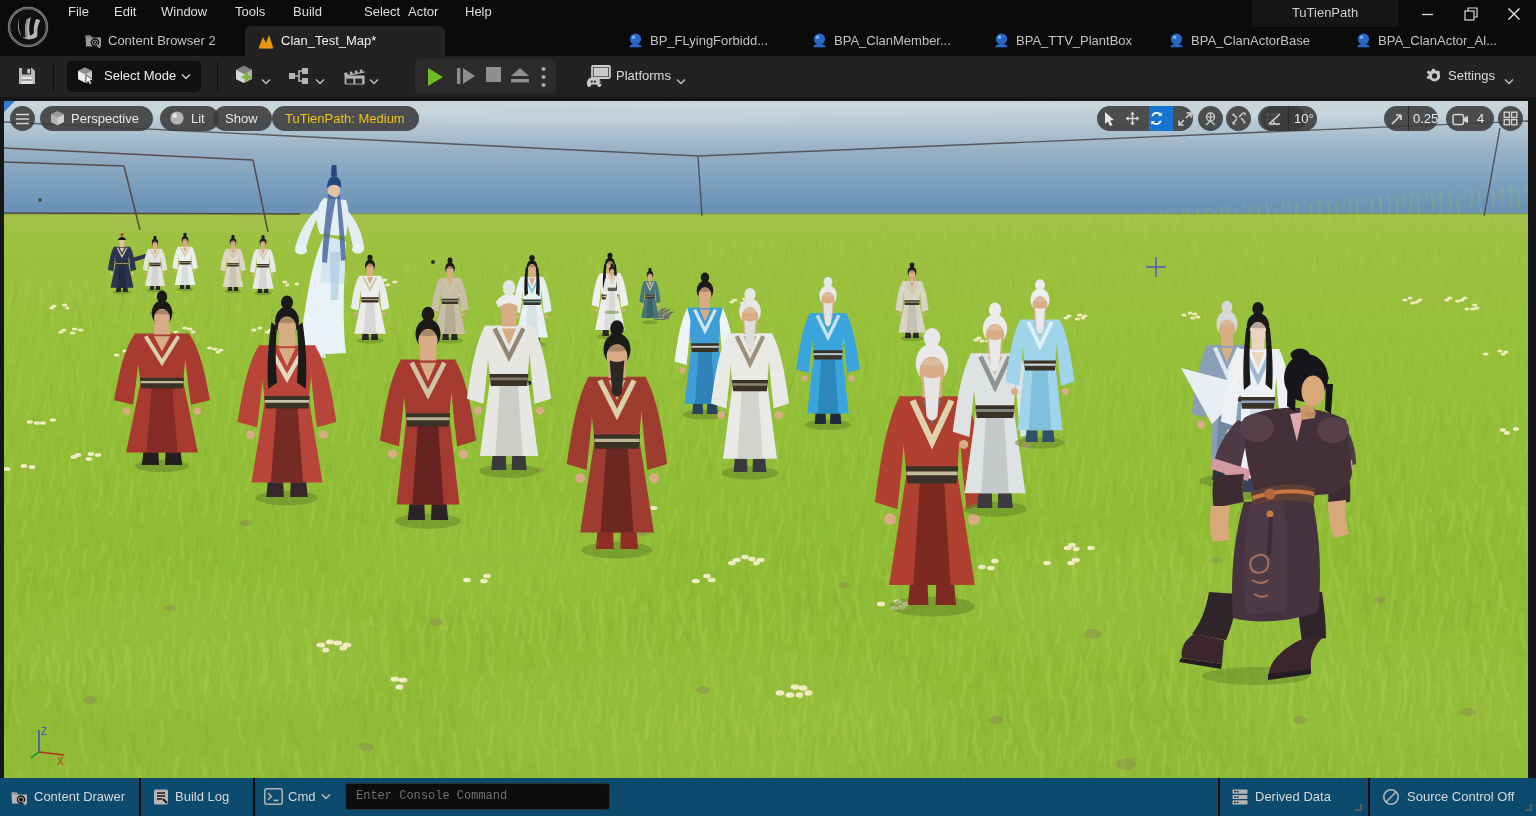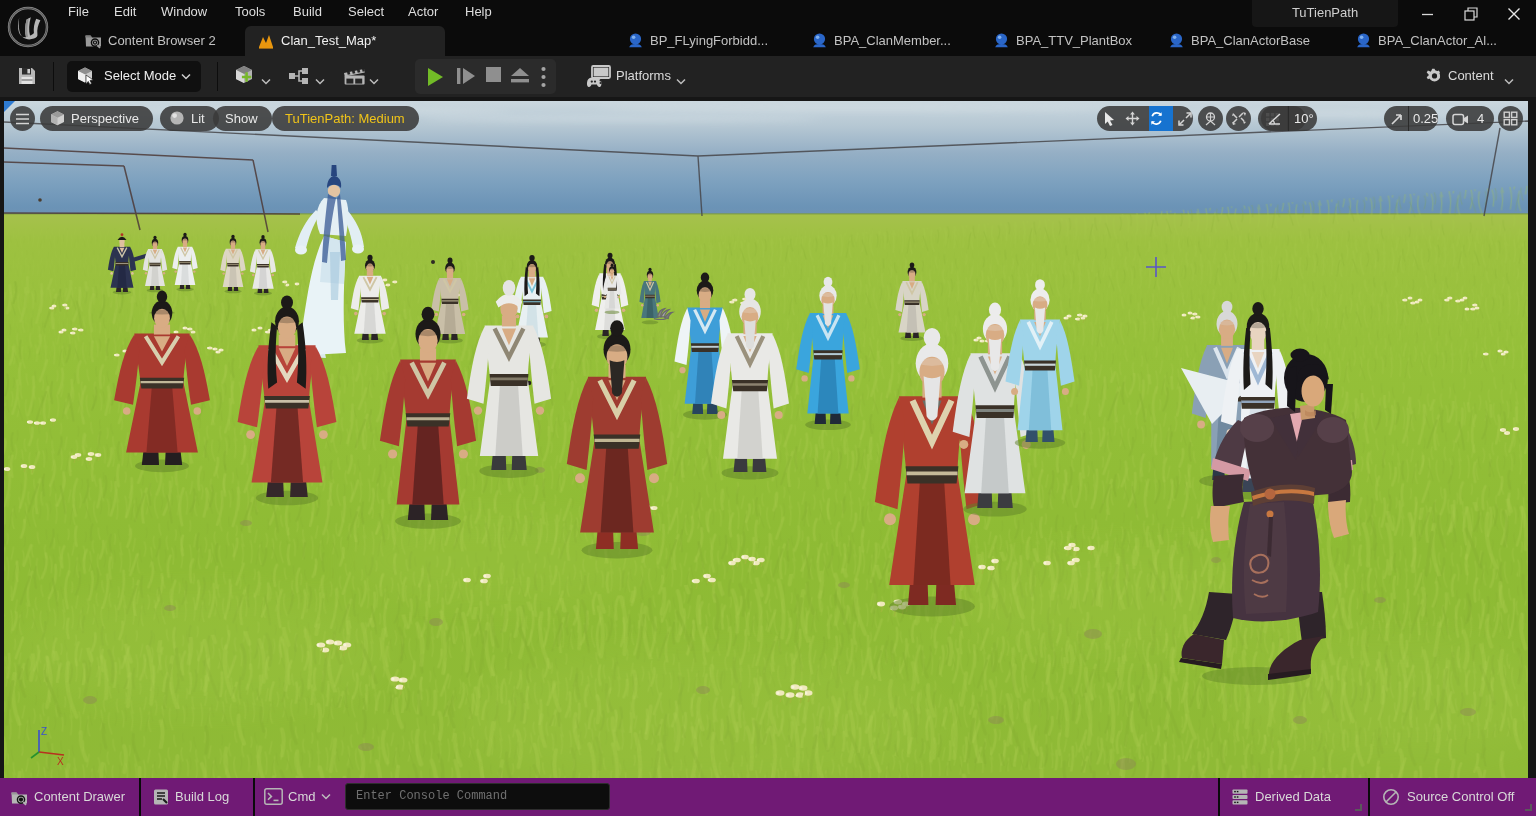--- a/index.html
+++ b/index.html
@@ -38,21 +38,21 @@
 .vgrp{position:absolute;height:25px;background:rgba(58,58,58,0.88);border-radius:13px;z-index:4}
 .vgrp svg{float:left}
 .bluebox{float:left;width:24px;height:25px;background:#1673d0;margin-left:9px;text-align:center}
 .bluebox svg{margin-top:5px}
 .vcirc{position:absolute;width:25px;height:25px;background:rgba(58,58,58,0.88);border-radius:50%;z-index:4;text-align:center}
 .vcirc svg{margin-top:5px}
 .vpill2{position:absolute;height:25px;background:rgba(58,58,58,0.88);border-radius:13px;z-index:4}
 .vpill2 svg{float:left}
 .vsep{position:absolute;top:0;width:1px;height:25px;background:#2a2a2a}
 .vnum{position:absolute;top:0;font-size:13px;color:#e8e8e8;line-height:25px}
-#statusbar{position:absolute;left:0;top:778px;width:1536px;height:38px;background:#701a75}
+#statusbar{position:absolute;left:0;top:778px;width:1536px;height:38px;background:#0c4a6e}
 .sbtn{position:absolute;top:0;height:38px}
 .sicn{position:absolute;top:10px}
 .slabel{position:absolute;top:11px;font-size:13px;color:#d8d8d8;white-space:nowrap}
 .ssep{position:absolute;top:0;width:2px;height:38px;background:#0a0a0a}
 #console{position:absolute;left:345px;top:5px;width:265px;height:27px;background:#0d0d0d;
  border:1px solid #2e2e2e;border-radius:3px;color:#707070;font-family:"Liberation Mono",monospace;
  font-size:12px;line-height:25px;padding-left:10px}
 .grip{position:absolute;right:4px;bottom:5px;width:7px;height:7px;
  border-right:2px solid #5a5a5a;border-bottom:2px solid #5a5a5a}
 </style></head>
@@ -64,21 +64,21 @@
     <circle cx="22" cy="22" r="19" fill="#101010" stroke="#8d8d8d" stroke-width="2.4"></circle>
     <circle cx="22" cy="22" r="19" fill="none" stroke="#3a3a3a" stroke-width="0.8"></circle>
     <path d="M13.2 12.5 C11.8 18 11.6 23.5 13 27.5 C14.2 31 17 32.8 20 32.2 C18.6 27.5 18.8 20.5 20.6 14.5 L24.8 12.2 C23 18.5 22.6 25.5 24 30.5 C25.4 30.2 26.8 29.3 27.9 28 C27.4 23.5 28.2 18.2 30.2 13.8 L34.4 15.2 C32 19.8 30.8 25 31.4 29 C31.9 31.2 30.6 32.6 28 33.6 C24 35 20 34.6 17.2 32.6 C13.4 29.8 12 22.5 13.2 12.5 Z" fill="#b5b5b5"></path>
           <path d="M20.6 14.5 C18.8 20.5 18.6 27.5 20 32.2 L22 31.8 C20.8 26.5 21.2 19.5 22.8 13.4 Z" fill="#8f8f8f"></path>
   </svg></div>
   <span class="mi" style="left:68px">File</span>
       <span class="mi" style="left:114px">Edit</span>
       <span class="mi" style="left:161px">Window</span>
       <span class="mi" style="left:235px">Tools</span>
       <span class="mi" style="left:293px">Build</span>
-      <span class="mi" style="left:348px">Select</span>
+      <span class="mi" style="left:364px">Select</span>
       <span class="mi" style="left:408px">Actor</span>
       <span class="mi" style="left:465px">Help</span>
   <div id="titlebox">TuTienPath</div>
   <div class="winbtn" style="left:1421px"><svg width="13" height="13" viewBox="0 0 13 13">
           <path d="M1 6.5h11" stroke="#d9d9d9" stroke-width="1.3"></path>
         </svg></div>
   <div class="winbtn" style="left:1464px"><svg width="14" height="14" viewBox="0 0 14 14">
           <rect x="1" y="4" width="9" height="9" fill="none" stroke="#d9d9d9" stroke-width="1.2"></rect>
           <path d="M4 4V1h9v9h-3" fill="none" stroke="#d9d9d9" stroke-width="1.2"></path>
         </svg></div>
@@ -239,21 +239,21 @@
   <div class="ticn" style="left:676px;top:15px"><svg width="10" height="7" viewBox="0 0 10 7">
           <path d="M1 1.5l4 4 4-4" stroke="#bdbdbd" stroke-width="1.5" fill="none"></path>
         </svg></div>
   <div class="ticn" style="left:1424px;top:9px"><svg width="21" height="21" viewBox="0 0 21 21">
           <g fill="#c9c9c9">
             <path d="M10.5 0.8l1.3 3 3-1.2 1.2 2 -2.3 2.3 2.3 2.3-1.2 2-3-1.2-1.3 3-2.3 0-1.3-3-3 1.2-1.2-2 2.3-2.3-2.3-2.3 1.2-2 3 1.2 1.3-3z" transform="translate(0,3)"></path>
           </g>
           <circle cx="10.5" cy="10.9" r="5.6" fill="#c9c9c9"></circle>
           <circle cx="10.5" cy="10.9" r="2.6" fill="#1f1f1f"></circle>
         </svg></div>
-  <span class="tlabel2" style="left:1448px">Content</span>
+  <span class="tlabel2" style="left:1448px">Settings</span>
   <div class="ticn" style="left:1504px;top:15px"><svg width="10" height="7" viewBox="0 0 10 7">
           <path d="M1 1.5l4 4 4-4" stroke="#bdbdbd" stroke-width="1.5" fill="none"></path>
         </svg></div>
 </div>
 <div id="viewport">
 <div id="vpinner">
 <svg id="scene" width="1524" height="677" viewBox="4 101 1524 677">
           <defs>
 <linearGradient id="sky" x1="0" y1="0" x2="0" y2="1">
  <stop offset="0" stop-color="#cad7de"></stop>

